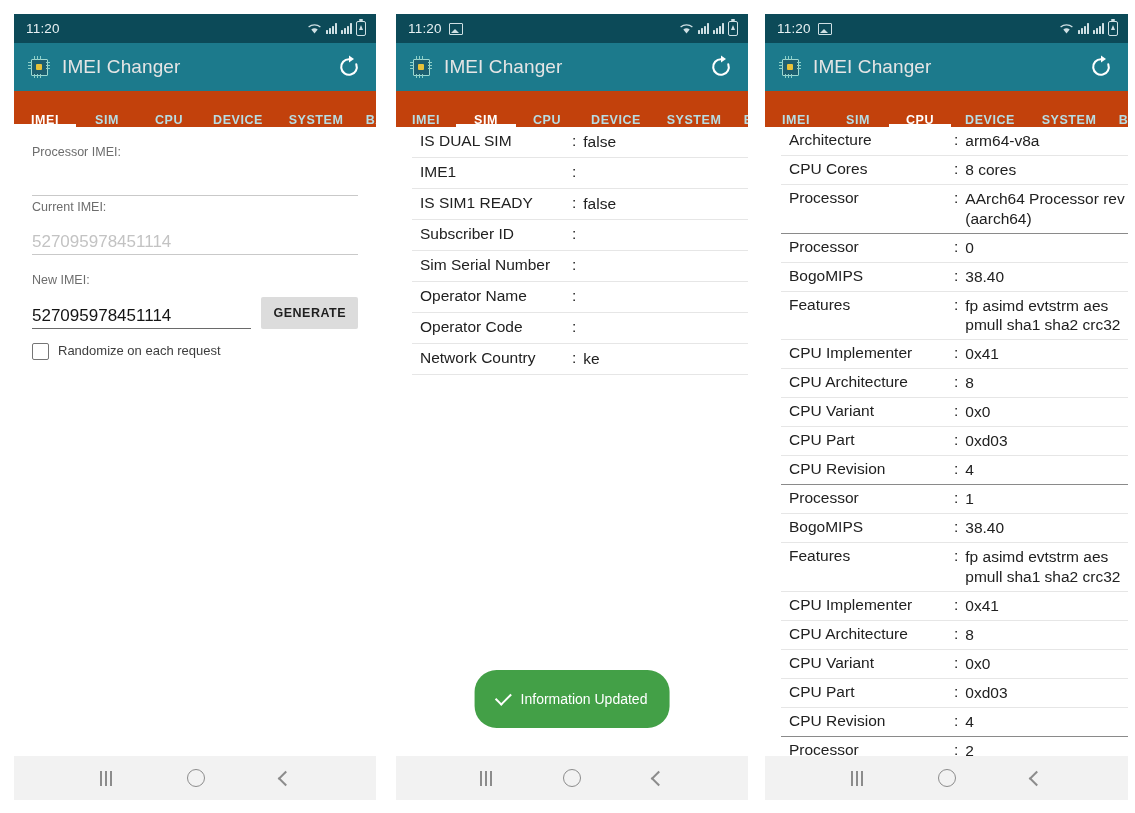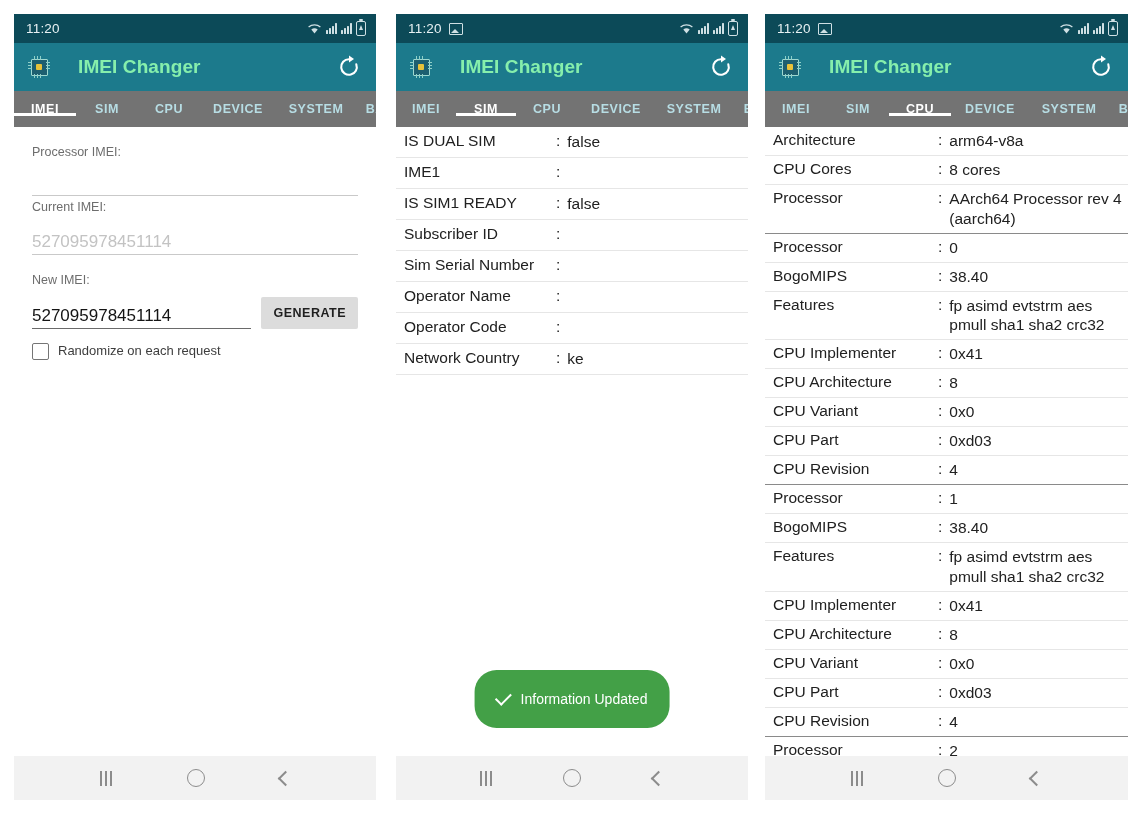--- a/index.html
+++ b/index.html
@@ -87,27 +87,27 @@
   .pin.t{width:9px;height:4px;top:4px;left:10px;
     background:repeating-linear-gradient(to right,#8fcfc8 0 1px,transparent 1px 3px);}
   .pin.b{width:9px;height:4px;bottom:4px;left:10px;
     background:repeating-linear-gradient(to right,#8fcfc8 0 1px,transparent 1px 3px);}
   .pin.l{width:4px;height:9px;left:4px;top:10px;
     background:repeating-linear-gradient(to bottom,#8fcfc8 0 1px,transparent 1px 3px);}
   .pin.r{width:4px;height:9px;right:4px;top:10px;
     background:repeating-linear-gradient(to bottom,#8fcfc8 0 1px,transparent 1px 3px);}
 
   .app-title{
-    color:#86efac;font-size:19px;font-weight:bold;margin-left:24px;letter-spacing:.1px;
+    color:#e5e5e5;font-size:19px;font-weight:normal;margin-left:8px;letter-spacing:.1px;
   }
   .refresh{margin-left:auto;width:30px;height:30px;display:flex;align-items:center;justify-content:center;}
 
   
   .tabs{
-    background:#737373;height:36px;display:flex;align-items:center;
+    background:#c2410c;height:36px;display:flex;align-items:flex-end;
     flex:0 0 auto;overflow:hidden;position:relative;
   }
   .tab{
     color:#b7dde4;font-size:12.5px;font-weight:bold;letter-spacing:.55px;
     display:flex;align-items:center;justify-content:center;
     flex:0 0 auto;position:relative;white-space:nowrap;
   }
   .tab.active{color:#ffffff;}
   .tab.active::after{
     content:"";position:absolute;left:0;right:0;bottom:0;height:3px;background:#ffffff;
@@ -136,21 +136,21 @@
   .cbrow{display:flex;align-items:flex-start;gap:9px;margin-top:14px;}
   .cbox{width:15px;height:15px;border:1.6px solid #757575;border-radius:2px;background:#fff;flex:0 0 auto;}
   .cblabel{font-size:13px;color:#3d3d3d;}
   .btn-apply{
     margin-top:14px;width:100%;background:#dcdcdc;color:#1f1f1f;
     font-size:13px;font-weight:bold;letter-spacing:.6px;
     padding:12px 0;border:none;border-radius:2px;cursor:pointer;text-align:center;
   }
 
   
-  .infolist{width:100%;}
+  .infolist{width:100%;margin-left:16px;}
   .irow{
     display:flex;align-items:flex-start;
     padding:4px 6px 4px 8px;
     border-bottom:1px solid #e6e6e6;
     min-height:20px;
   }
   .irow.sep{border-bottom:1.6px solid #8a8a8a;}
   .ikey{
     font-size:15.5px;color:#212121;flex:0 0 auto;white-space:nowrap;
   }

